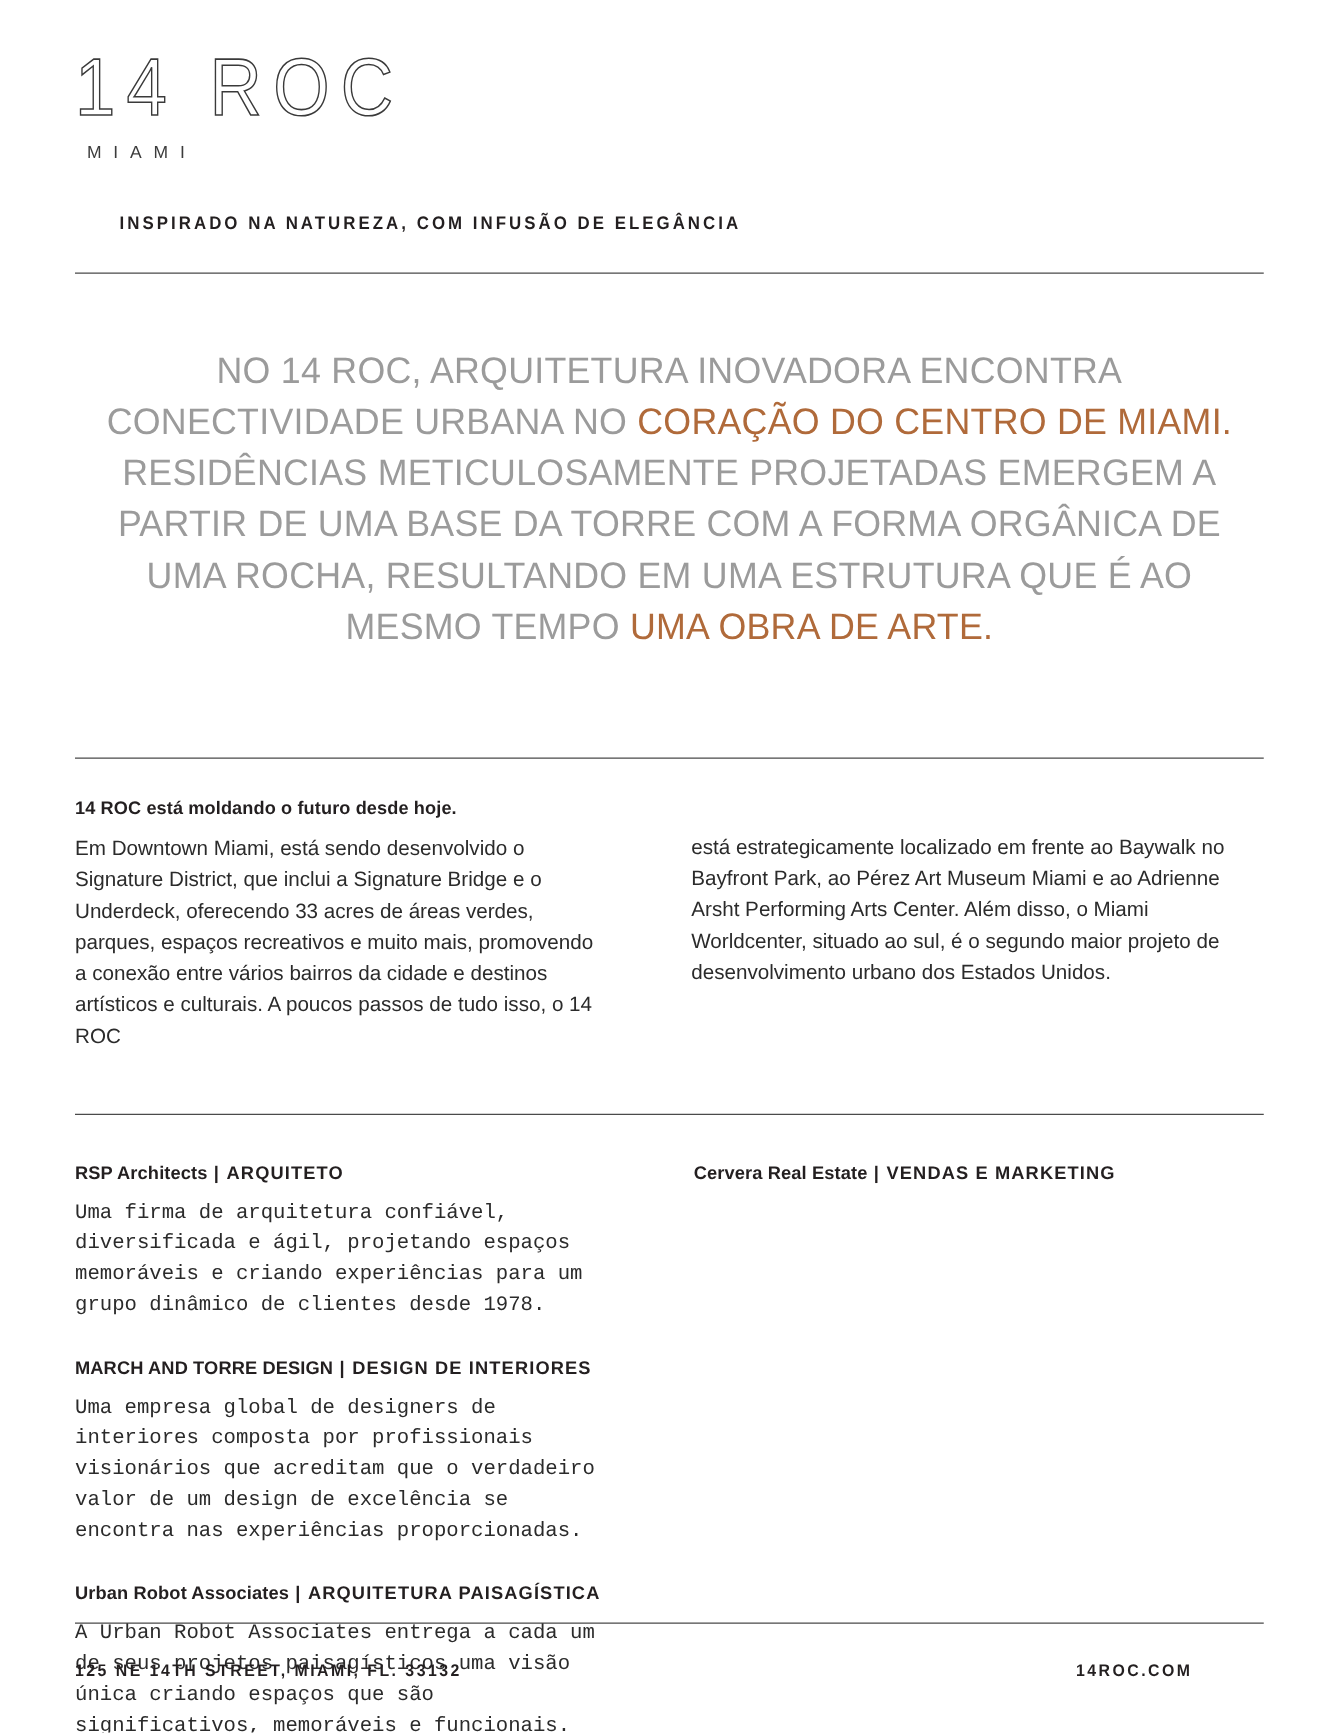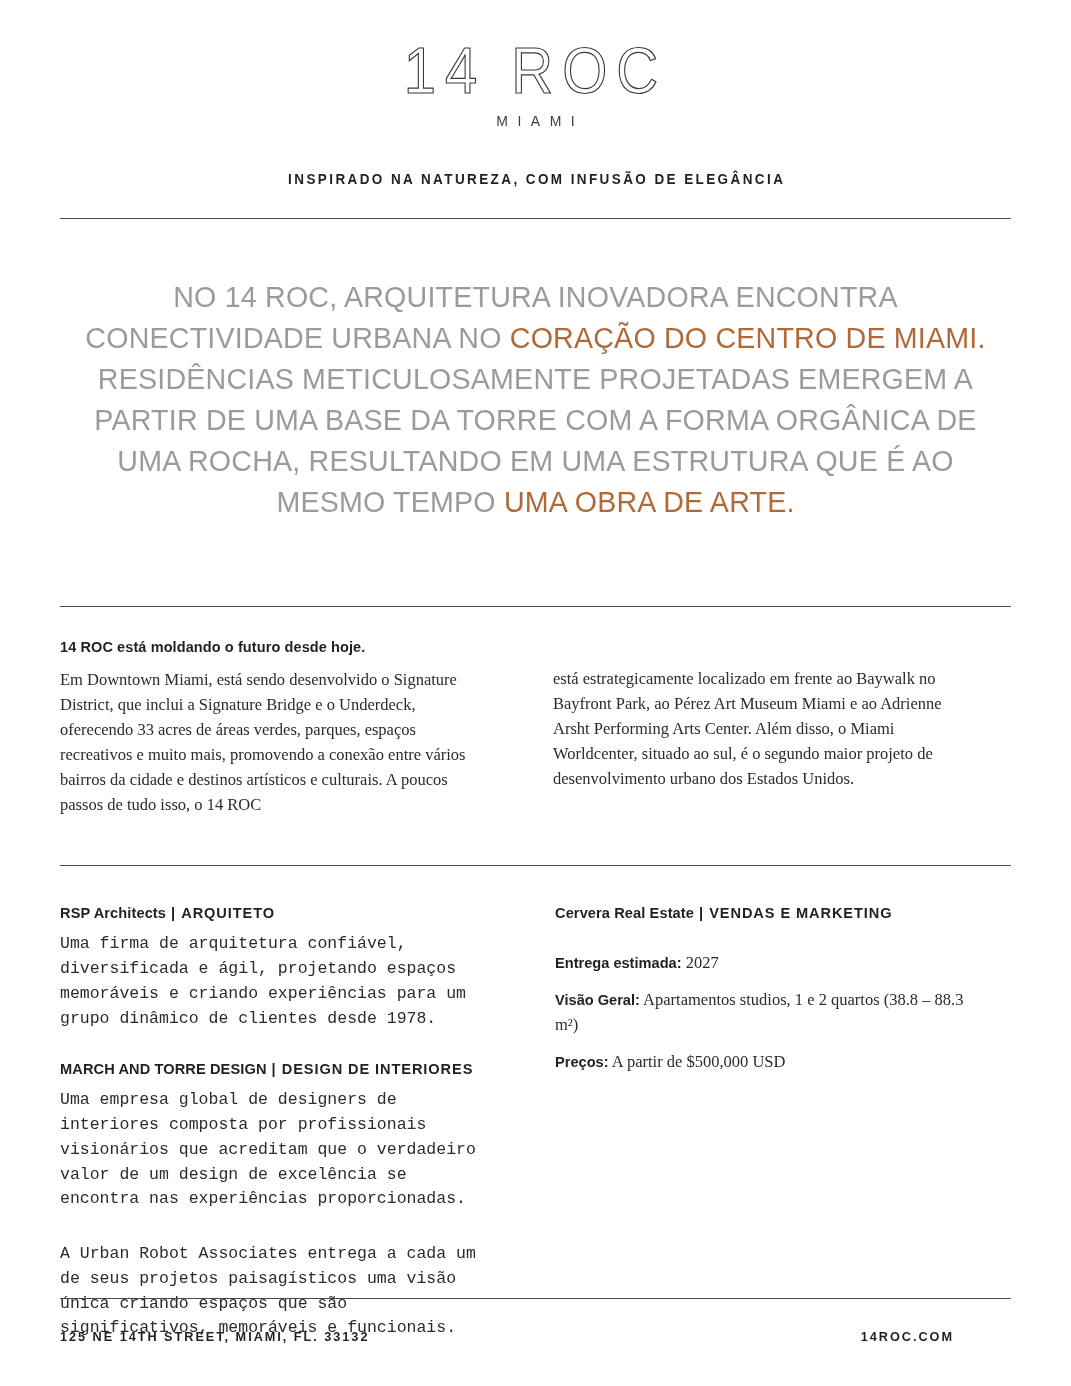--- a/index.html
+++ b/index.html
@@ -16,21 +16,21 @@
     overflow: hidden;
   }
   .page {
     position: absolute;
     inset: 0;
     padding: 0 60px;
     box-sizing: border-box;
   }
 
   
-  .header { text-align: center; }
+  .header { }
 
   .logo-wrap {
     padding-top: 42px;
     line-height: 1;
   }
   .logo-mark {
     font-family: "Liberation Sans", sans-serif;
     font-size: 58px;
     font-weight: 400;
     letter-spacing: 9px;
@@ -91,21 +91,21 @@
   .intro .col { width: 427px; }
 
   .intro-head {
     font-size: 14.5px;
     font-weight: 700;
     letter-spacing: 0.1px;
     color: #231f20;
     margin: 0 0 12px 0;
   }
   .serif {
-    font-family: Liberation Serif, serif;
+    font-family: Liberation Sans, sans-serif;
     font-size: 16.5px;
     line-height: 1.52;
     color: #2b2b2b;
     margin: 0;
   }
   .intro .col.right .serif { padding-top: 27px; }
 
   .rule-credits { margin-top: 48px; }
 
   
@@ -217,39 +217,35 @@
         <p class="credit-head"><span>RSP Architects</span><span class="sep"> | </span><span class="role">ARQUITETO</span></p>
         <p class="credit-body">Uma firma de arquitetura confiável, diversificada e ágil, projetando espaços memoráveis e criando experiências para um grupo dinâmico de clientes desde 1978.</p>
       </div>
 
       <div class="credit-block">
         <p class="credit-head"><span>MARCH AND TORRE DESIGN</span><span class="sep"> | </span><span class="role">DESIGN DE INTERIORES</span></p>
         <p class="credit-body">Uma empresa global de designers de interiores composta por profissionais visionários que acreditam que o verdadeiro valor de um design de excelência se encontra nas experiências proporcionadas.</p>
       </div>
 
       <div class="credit-block">
+        <p class="credit-head"><span>Urban Robot Associates</span><span class="sep">  |  </span><span class="role">ARQUITETURA PAISAGÍSTICA</span></p>
         <p class="credit-body">A Urban Robot Associates entrega a cada um de seus projetos paisagísticos uma visão única criando espaços que são significativos, memoráveis e funcionais.</p>
       </div>
 
     </div>
 
     <div class="col right">
 
       <div class="credit-block">
         <p class="credit-head"><span>Cervera Real Estate</span><span class="sep">  |  </span><span class="role">VENDAS E MARKETING</span></p>
       </div>
 
       <div class="credit-block">
       </div>
 
-      <div class="facts">
-        <p class="fact"><span class="label">Entrega estimada:</span><span> 2027</span></p>
-        <p class="fact"><span class="label">Visão Geral:</span><span> Apartamentos studios, 1 e 2 quartos (38.8 – 88.3 m²)</span></p>
-        <p class="fact"><span class="label">Preços:</span><span> A partir de $500,000 USD</span></p>
-      </div>
 
     </div>
   </div>
 
   <div class="footer-wrap">
     <div class="rule rule-footer"></div>
     <div class="footer">
       <div class="left">125 NE 14TH STREET, MIAMI, FL. 33132</div>
       <div class="right">14ROC.COM</div>
     </div>

